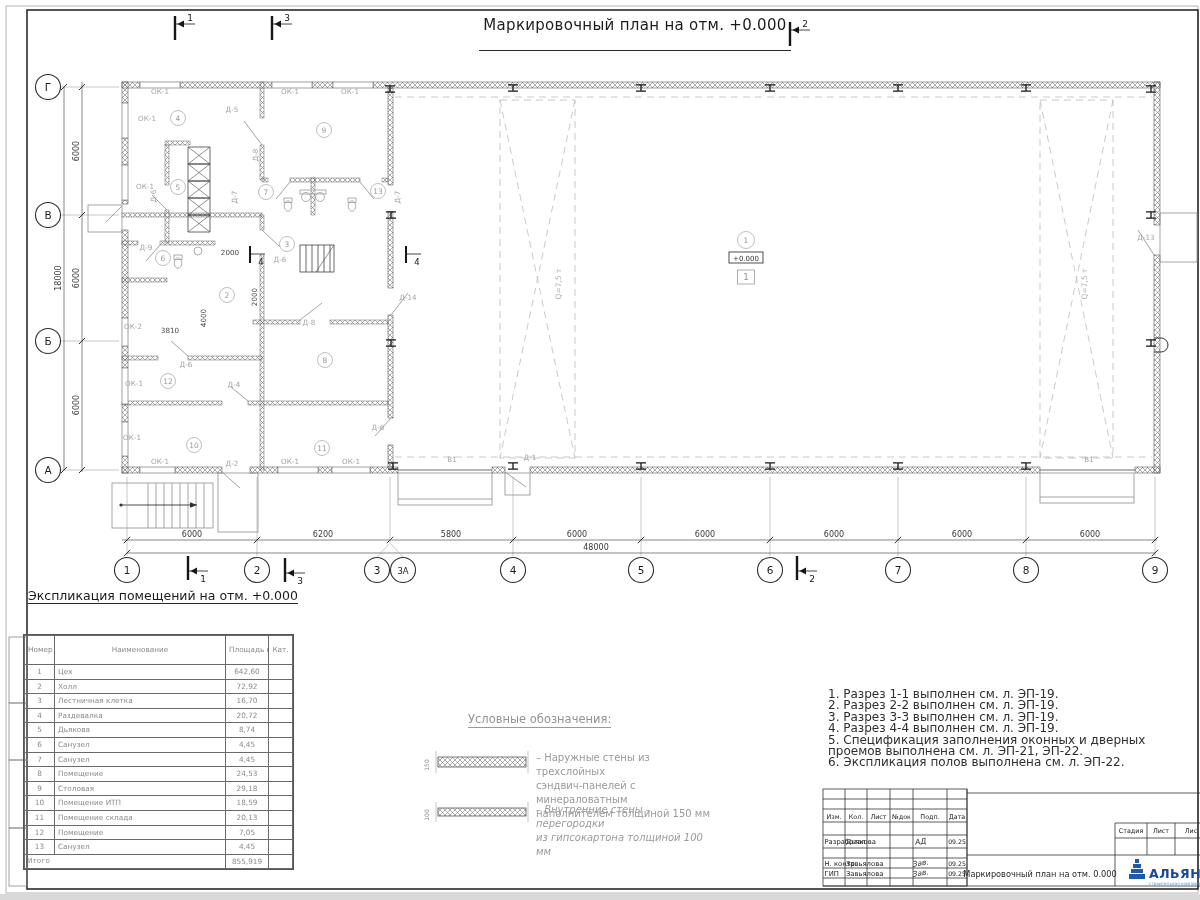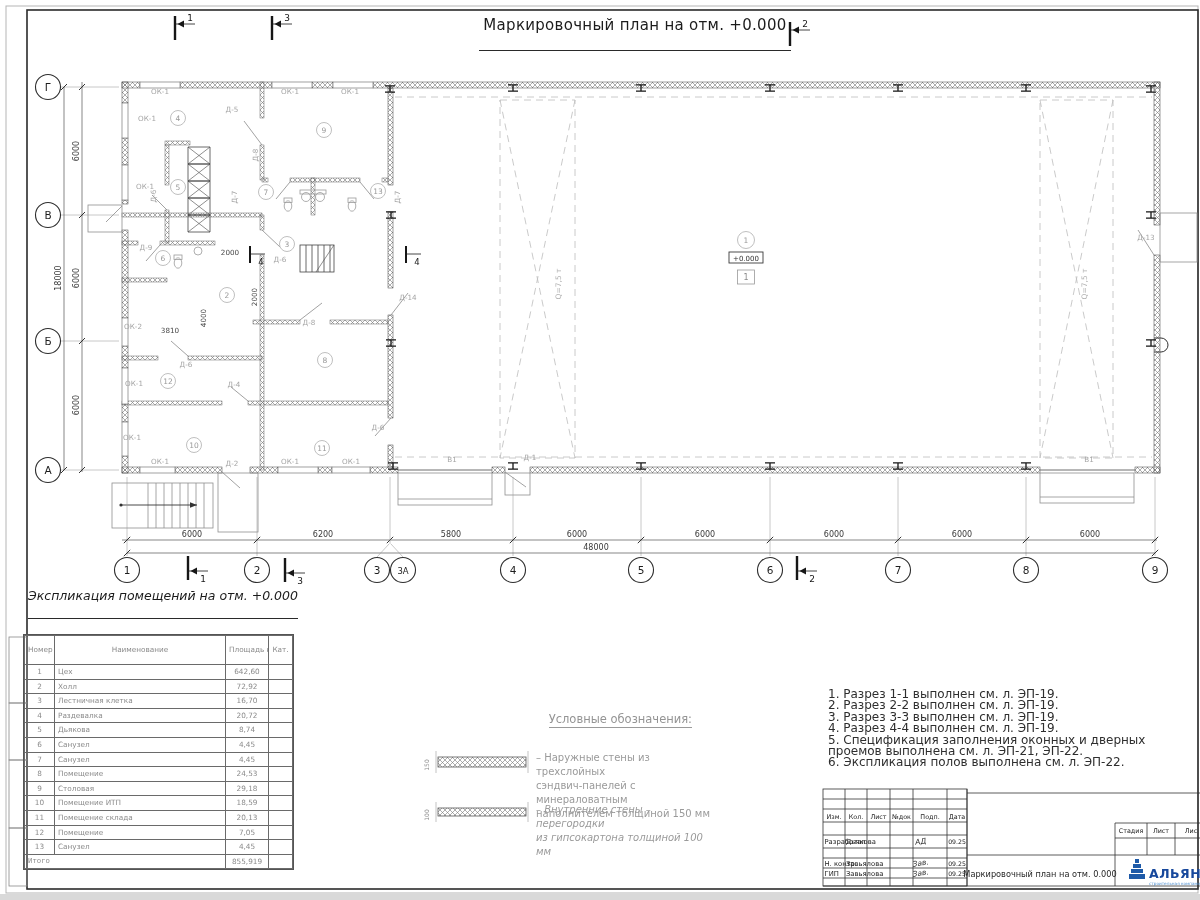--- a/index.html
+++ b/index.html
@@ -3,22 +3,22 @@
 <meta charset="utf-8">
 <style>
   html,body{margin:0;padding:0;background:#fff;width:1200px;height:900px;overflow:hidden;
     font-family:"DejaVu Sans",sans-serif;}
   .sheet{position:relative;width:1200px;height:900px;background:#fff;}
   svg.base{position:absolute;left:0;top:0;}
   .ovl{position:absolute;}
   #title{left:420px;top:16px;width:430px;text-align:center;font-size:15px;color:#1c1c1c;letter-spacing:.3px;}
   #title span{border-bottom:1.3px solid #2a2a2a;padding:0 4px 16px;}
   #exp-h{left:28px;top:588px;font-size:12.5px;color:#1b1b1b;}
-  #exp-h span{border-bottom:1.3px solid #2a2a2a;padding-bottom:15px;font-style:italic;}
-  #legend-h{left:468px;top:712px;width:224px;text-align:right;font-size:11.5px;color:#949494;}
+  #exp-h span{border-bottom:1.3px solid #2a2a2a;padding-bottom:0;}
+  #legend-h{left:468px;top:712px;width:224px;text-align:left;font-size:11.5px;color:#949494;}
   #legend-h span{border-bottom:1px solid #9a9a9a;padding-bottom:1px;}
   .leg-txt{font-size:10px;color:#9a9a9a;line-height:1.4;}
   #leg1{left:536px;top:751px;width:180px;}
   #leg2{left:536px;top:803px;width:180px;font-style:italic;}
   #notes{left:828px;top:689px;width:372px;font-size:12px;color:#2e2e2e;line-height:11.4px;}
   #exp-t{left:24px;top:635px;}
   #exp-t table{border-collapse:collapse;table-layout:fixed;width:268px;font-size:7.3px;color:#8b8b8b;}
   #exp-t th,#exp-t td{border:1px solid #6a6a6a;font-weight:normal;padding:0 3px;height:13.6px;line-height:1.05;overflow:hidden;white-space:nowrap;}
   #exp-t th{height:28px;text-align:center;color:#8b8b8b;}
   #exp-t td.c{text-align:center;}

